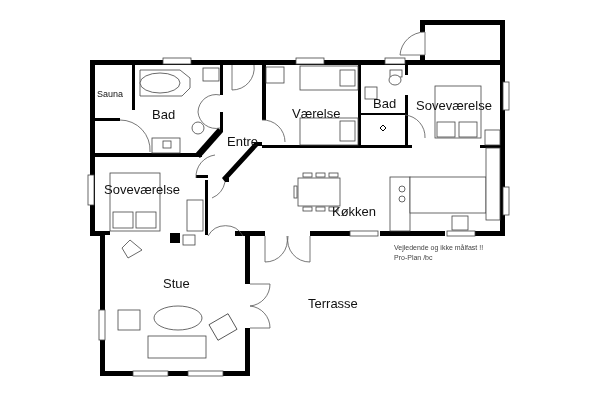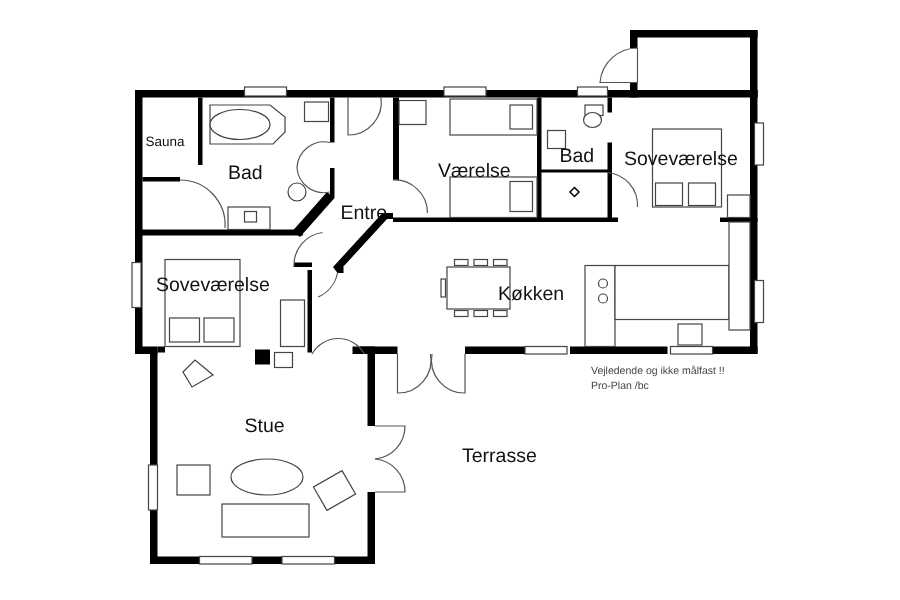--- a/index.html
+++ b/index.html
@@ -144,18 +144,18 @@
   </g>
 </svg>
 
 <div class="small-label" style="left:97px;top:89px;">Sauna</div>
 <div class="room-label" style="left:152px;top:107px;">Bad</div>
 <div class="room-label" style="left:227px;top:134px;">Entre</div>
 <div class="room-label" style="left:292px;top:106px;">Værelse</div>
 <div class="room-label" style="left:373px;top:96px;">Bad</div>
 <div class="room-label" style="left:416px;top:98px;">Soveværelse</div>
 <div class="room-label" style="left:104px;top:182px;">Soveværelse</div>
-<div class="room-label" style="left:332px;top:188px;text-align:center;">Køkken</div>
+<div class="room-label" style="left:332px;top:204px;text-align:center;">Køkken</div>
 <div class="room-label" style="left:163px;top:276px;">Stue</div>
 <div class="room-label" style="left:308px;top:296px;">Terrasse</div>
 
 <div class="note" style="left:394px;top:243px;">Vejledende og ikke målfast !!</div>
 <div class="note" style="left:394px;top:253px;">Pro-Plan /bc</div>
 
 </body></html>

